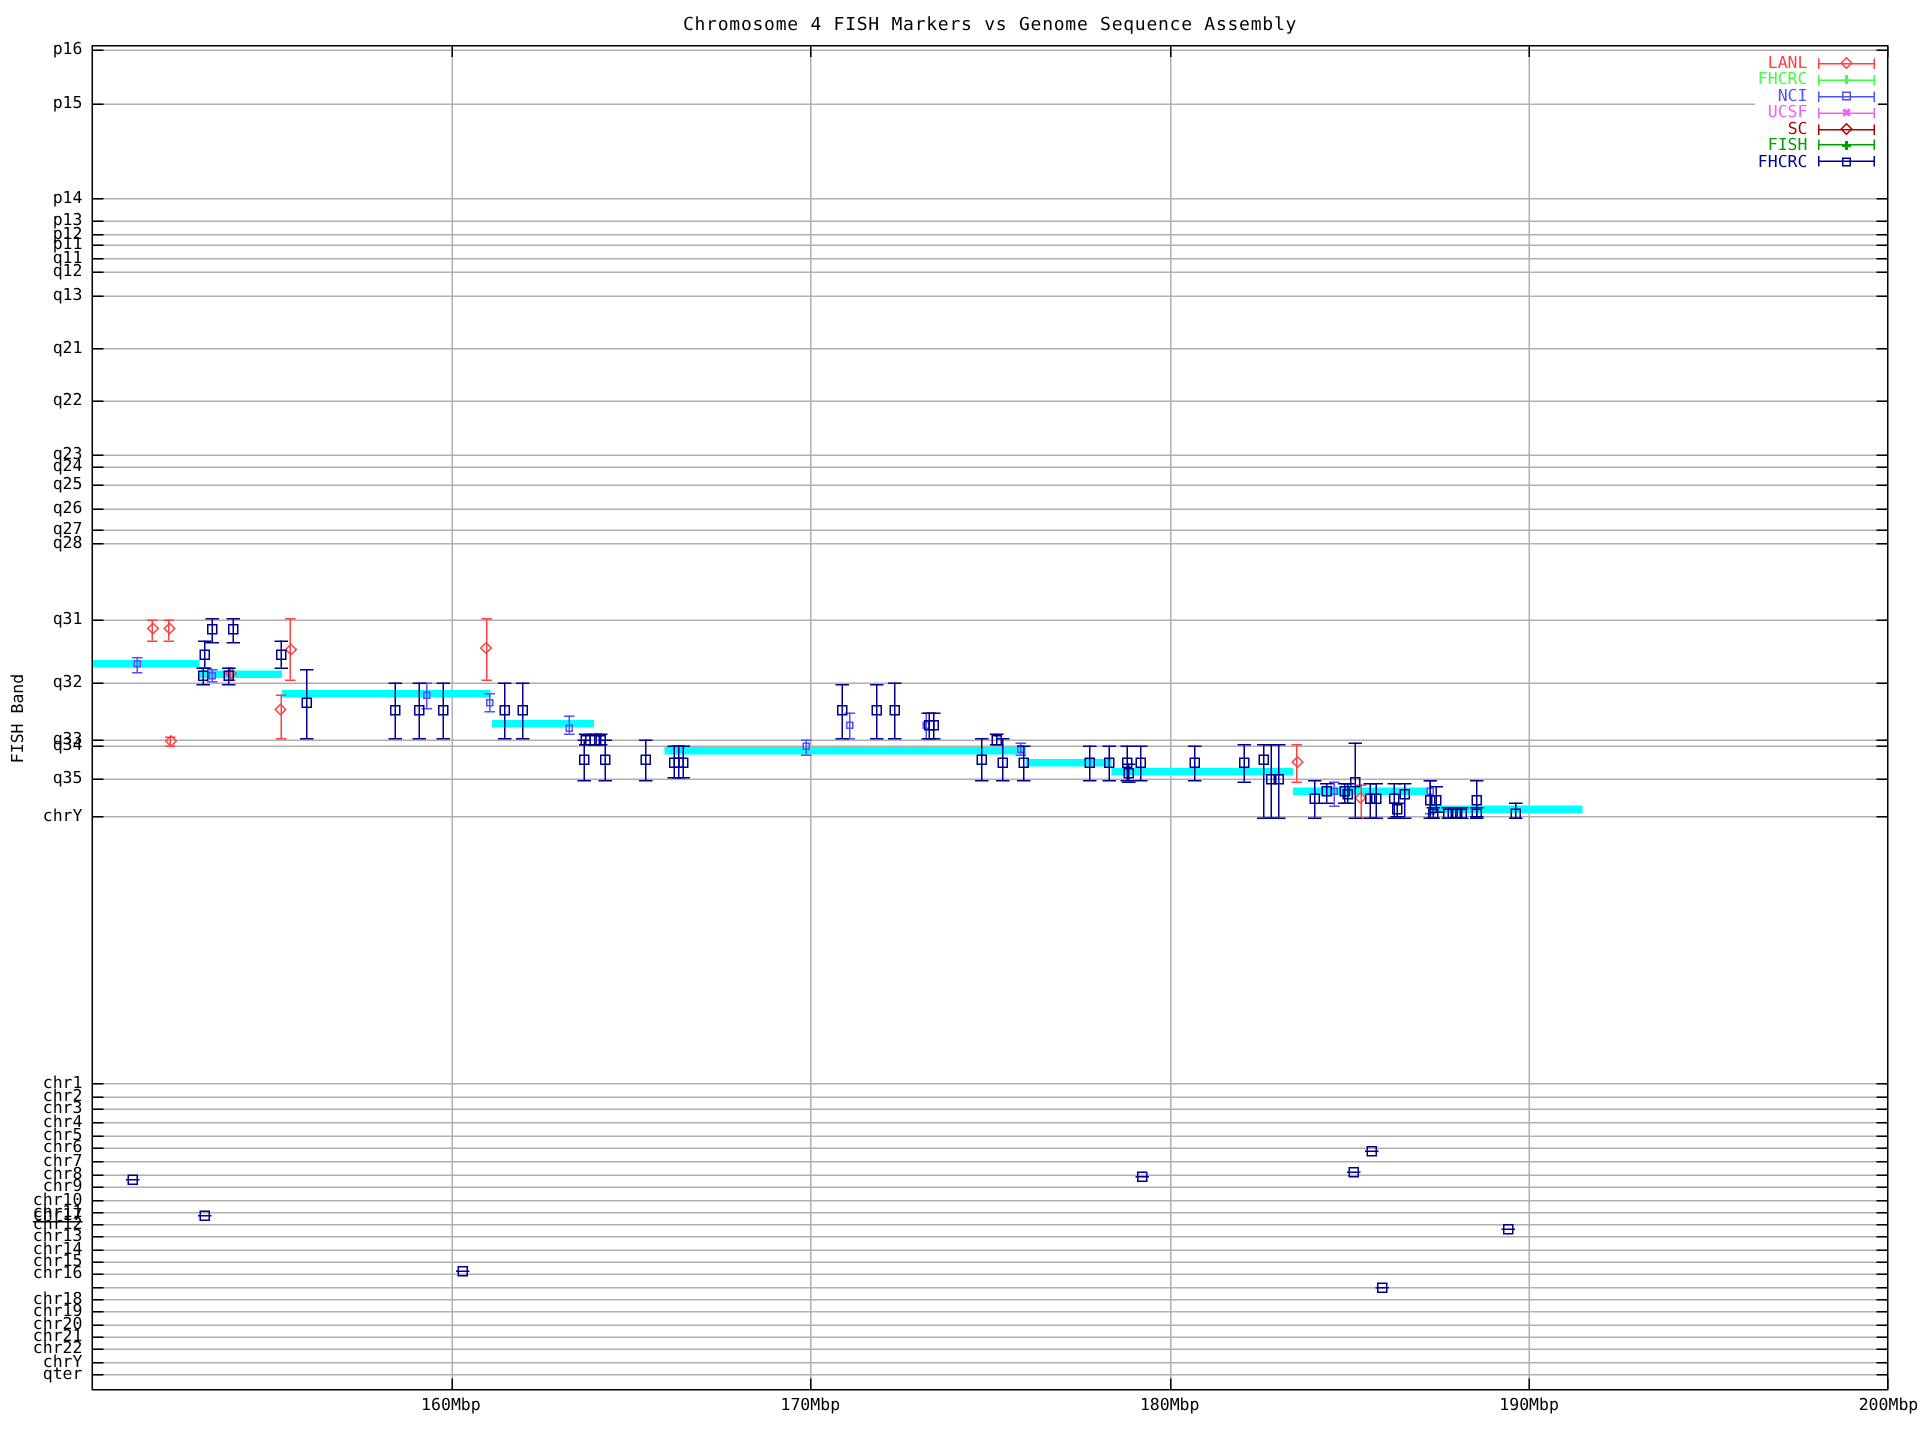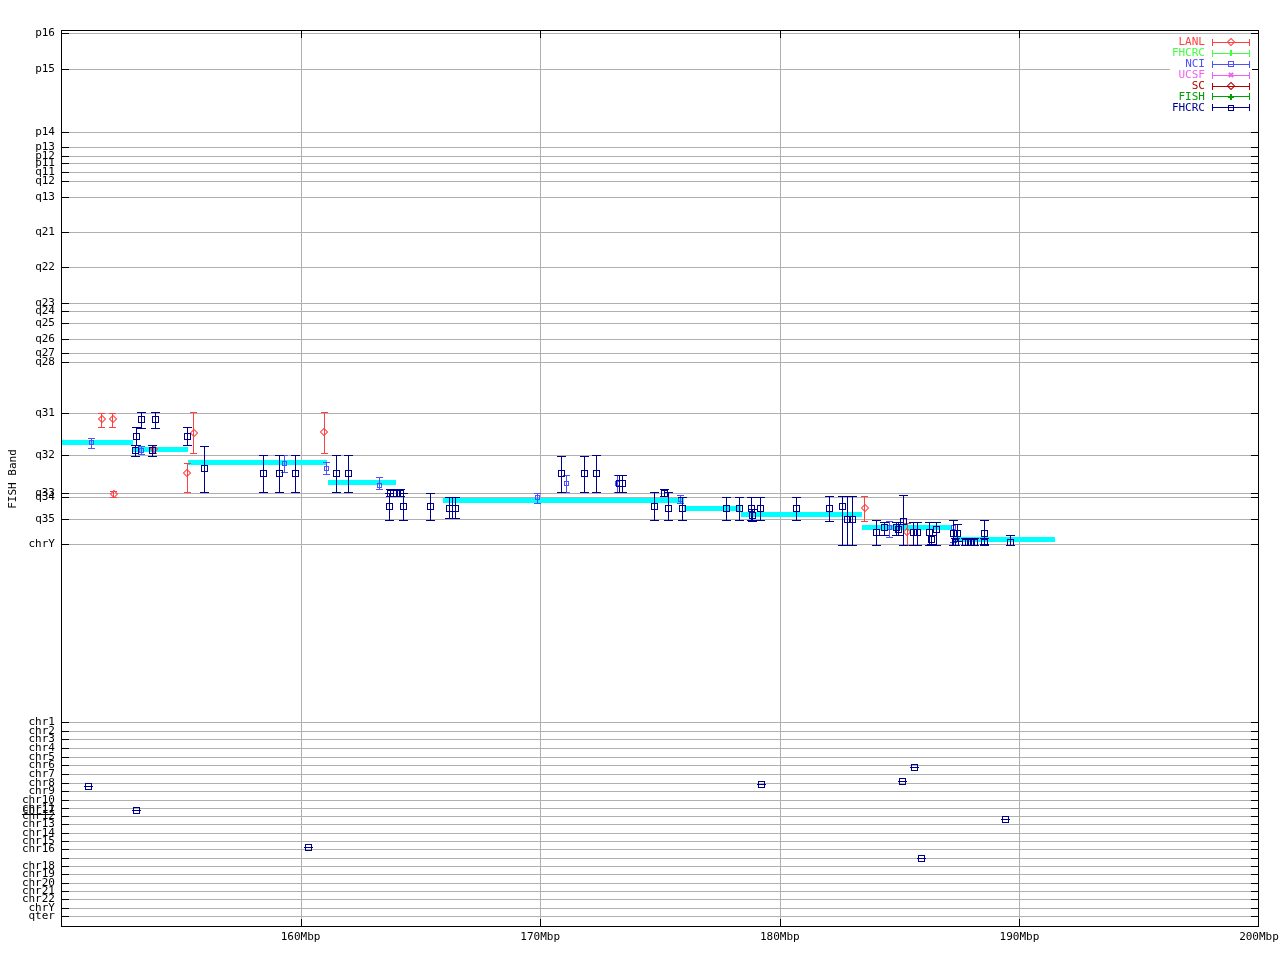--- a/index.html
+++ b/index.html
@@ -20,20 +20,21 @@
   .msq{position:absolute;box-sizing:border-box;background:transparent;}
   #legend{position:absolute;background:#ffffff;z-index:30;}
   .lrow{display:flex;align-items:center;justify-content:flex-end;height:10.9px;}
   .llab{font-size:11px;line-height:10px;margin-right:7px;}
   .lsample{position:relative;width:38px;height:9px;}
 </style>
 </head>
 <body>
 
 <div id="chart">
+  <div class="title" style="left:61px;top:9px;width:1198px;">Chromosome 4 FISH Markers vs Genome Sequence Assembly</div>
   <div class="axtitle" style="left:12px;top:479px;transform:translate(-50%,-50%) rotate(-90deg);">FISH Band</div>
   <div id="layers">
       <div class="hgrid" style="left: 62px; top: 33px; width: 1196px;"></div>
       <div class="hgrid" style="left: 62px; top: 69px; width: 1196px;"></div>
       <div class="hgrid" style="left: 62px; top: 132px; width: 1196px;"></div>
       <div class="hgrid" style="left: 62px; top: 147px; width: 1196px;"></div>
       <div class="hgrid" style="left: 62px; top: 156px; width: 1196px;"></div>
       <div class="hgrid" style="left: 62px; top: 163px; width: 1196px;"></div>
       <div class="hgrid" style="left: 62px; top: 172px; width: 1196px;"></div>
       <div class="hgrid" style="left: 62px; top: 181px; width: 1196px;"></div>

